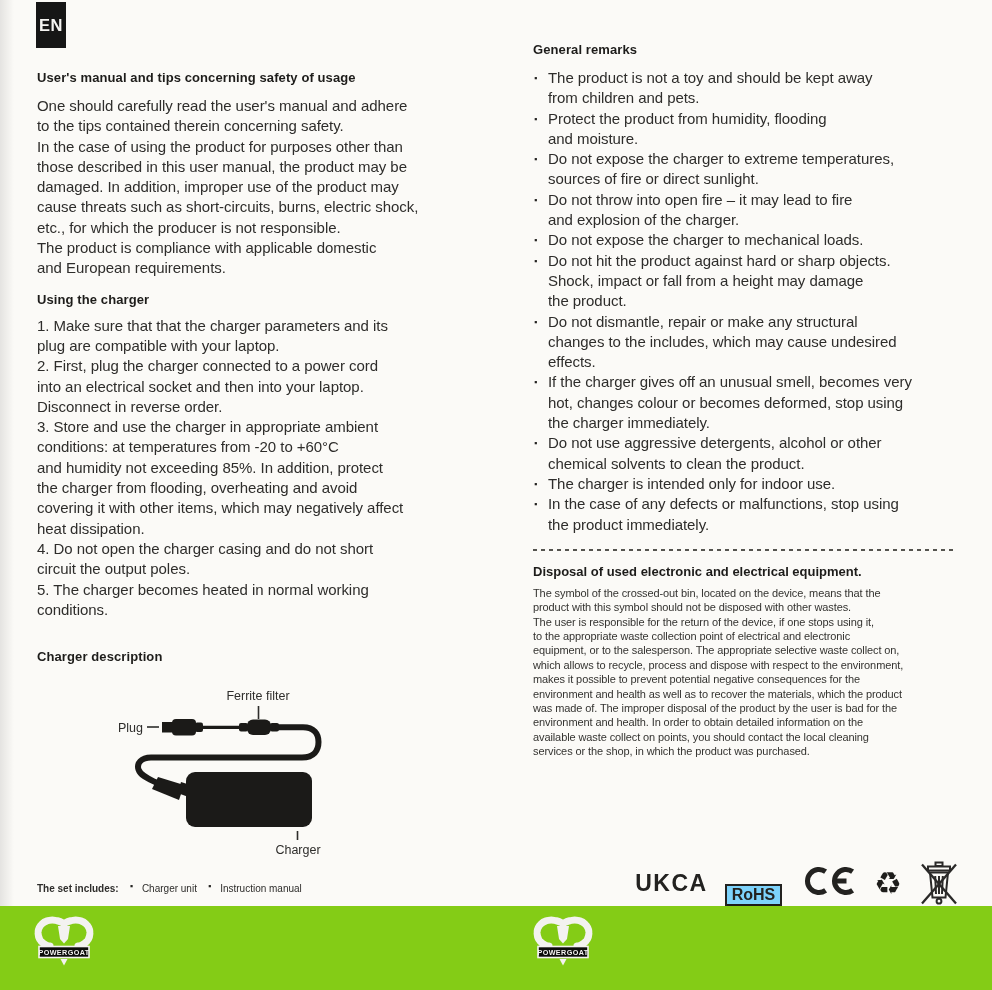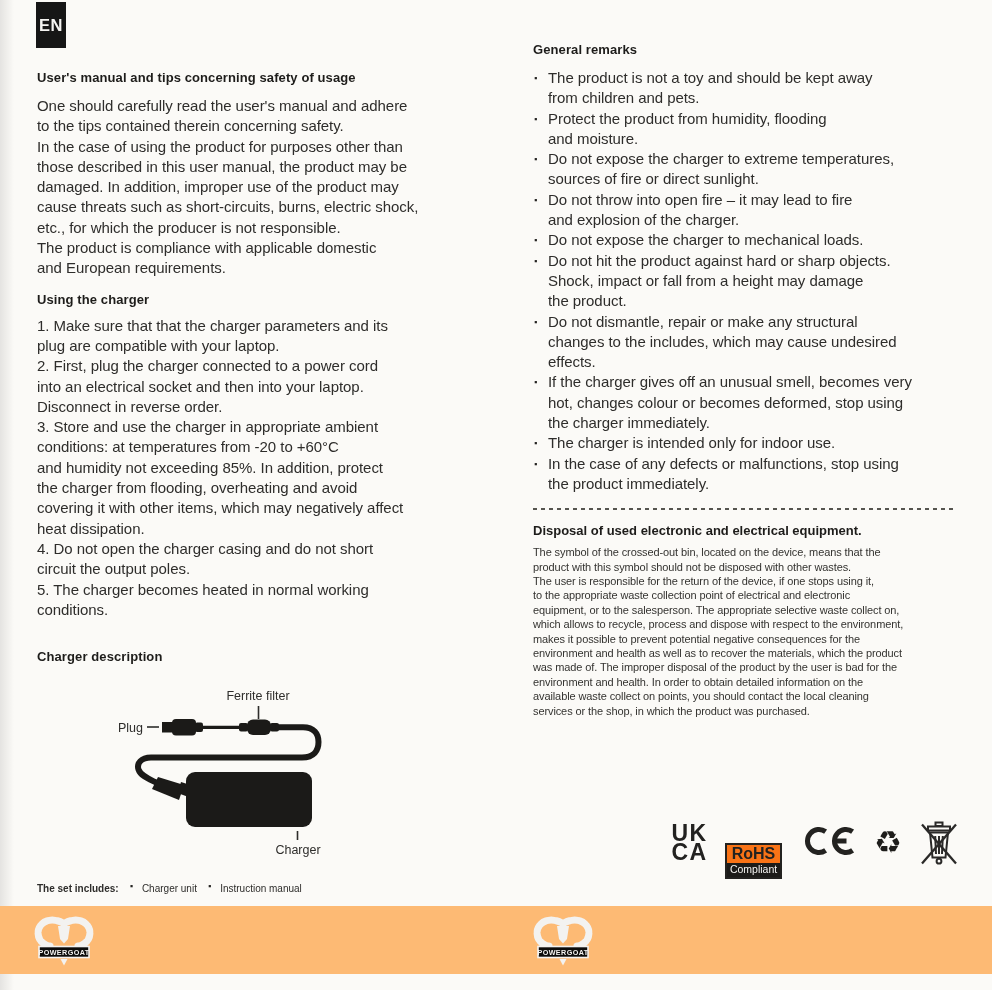--- a/index.html
+++ b/index.html
@@ -43,28 +43,28 @@
   .bullets li::before{content:"▪"; position:absolute; left:1px; top:0; font-size:9px; line-height:20.3px; color:#232220;}
 
   .dashed{
     margin-top:14px; width:424px; height:2px;
     background:repeating-linear-gradient(90deg,#55544f 0 4px, transparent 4px 8px);
   }
   .fine-h{margin-top:13px; font-size:13px; font-weight:700; color:#1d1c1a; line-height:16px;}
   .fine{margin-top:6px; font-size:11px; line-height:14.4px; letter-spacing:-0.1px; color:#343330;}
 
   .marks{margin-top:88px; display:flex; align-items:center; justify-content:flex-end; gap:17px; padding-right:2px;}
-  .ukca{display:flex; flex-direction:column; font-weight:700; font-size:23px; line-height:18.5px; letter-spacing:1.5px; color:#232220;}
-  .rohs{border:2.5px solid #232220; text-align:right; background:#f97316;margin-top:37px;}
+  .ukca{display:flex; flex-direction:row; font-weight:700; font-size:23px; line-height:18.5px; letter-spacing:1.5px; color:#232220;}
+  .rohs{border:2.5px solid #232220; text-align:right; background:#7dd3fc;margin-top:37px;}
   .rohs-top{font-weight:700; font-size:16px; line-height:18px; padding:0 5px; color:#232220;}
   .rohs-bot{background:#1c1b19; color:#f5f4f2; font-size:10.5px; line-height:13px; padding:0 3px 1px;}
   .recycle{font-family:"DejaVu Sans", sans-serif; font-size:31px; line-height:1; color:#1e1d1b;}
   .sr{position:absolute; width:1px; height:1px; overflow:hidden; clip:rect(0 0 0 0); white-space:nowrap;}
 
-  .footer{position:absolute; left:0; bottom:16px; width:992px; height:68px; background:#fdba74;}
+  .footer{position:absolute; left:0; bottom:0; width:992px; height:84px; background:#84cc16;}
   .goat{position:absolute; top:9px;}
   .goat-1{left:33px;}
   .goat-2{left:532px;}
 
   svg text{font-family:"Liberation Sans", sans-serif;}
 </style>
 </head>
 <body>
 
 <div class="page">
@@ -159,20 +159,22 @@
       <li class="pre">Do not expose the charger to mechanical loads.</li>
       <li class="pre">Do not hit the product against hard or sharp objects.
 Shock, impact or fall from a height may damage
 the product.</li>
       <li class="pre">Do not dismantle, repair or make any structural
 changes to the includes, which may cause undesired
 effects.</li>
       <li class="pre">If the charger gives off an unusual smell, becomes very
 hot, changes colour or becomes deformed, stop using
 the charger immediately.</li>
+      <li class="pre">Do not use aggressive detergents, alcohol or other
+chemical solvents to clean the product.</li>
       <li class="pre">The charger is intended only for indoor use.</li>
       <li class="pre">In the case of any defects or malfunctions, stop using
 the product immediately.</li>
     </ul>
 
     <div class="dashed"></div>
 
     <h3 class="fine-h">Disposal of used electronic and electrical equipment.</h3>
     <p class="fine pre">The symbol of the crossed-out bin, located on the device, means that the
 product with this symbol should not be disposed with other wastes.

